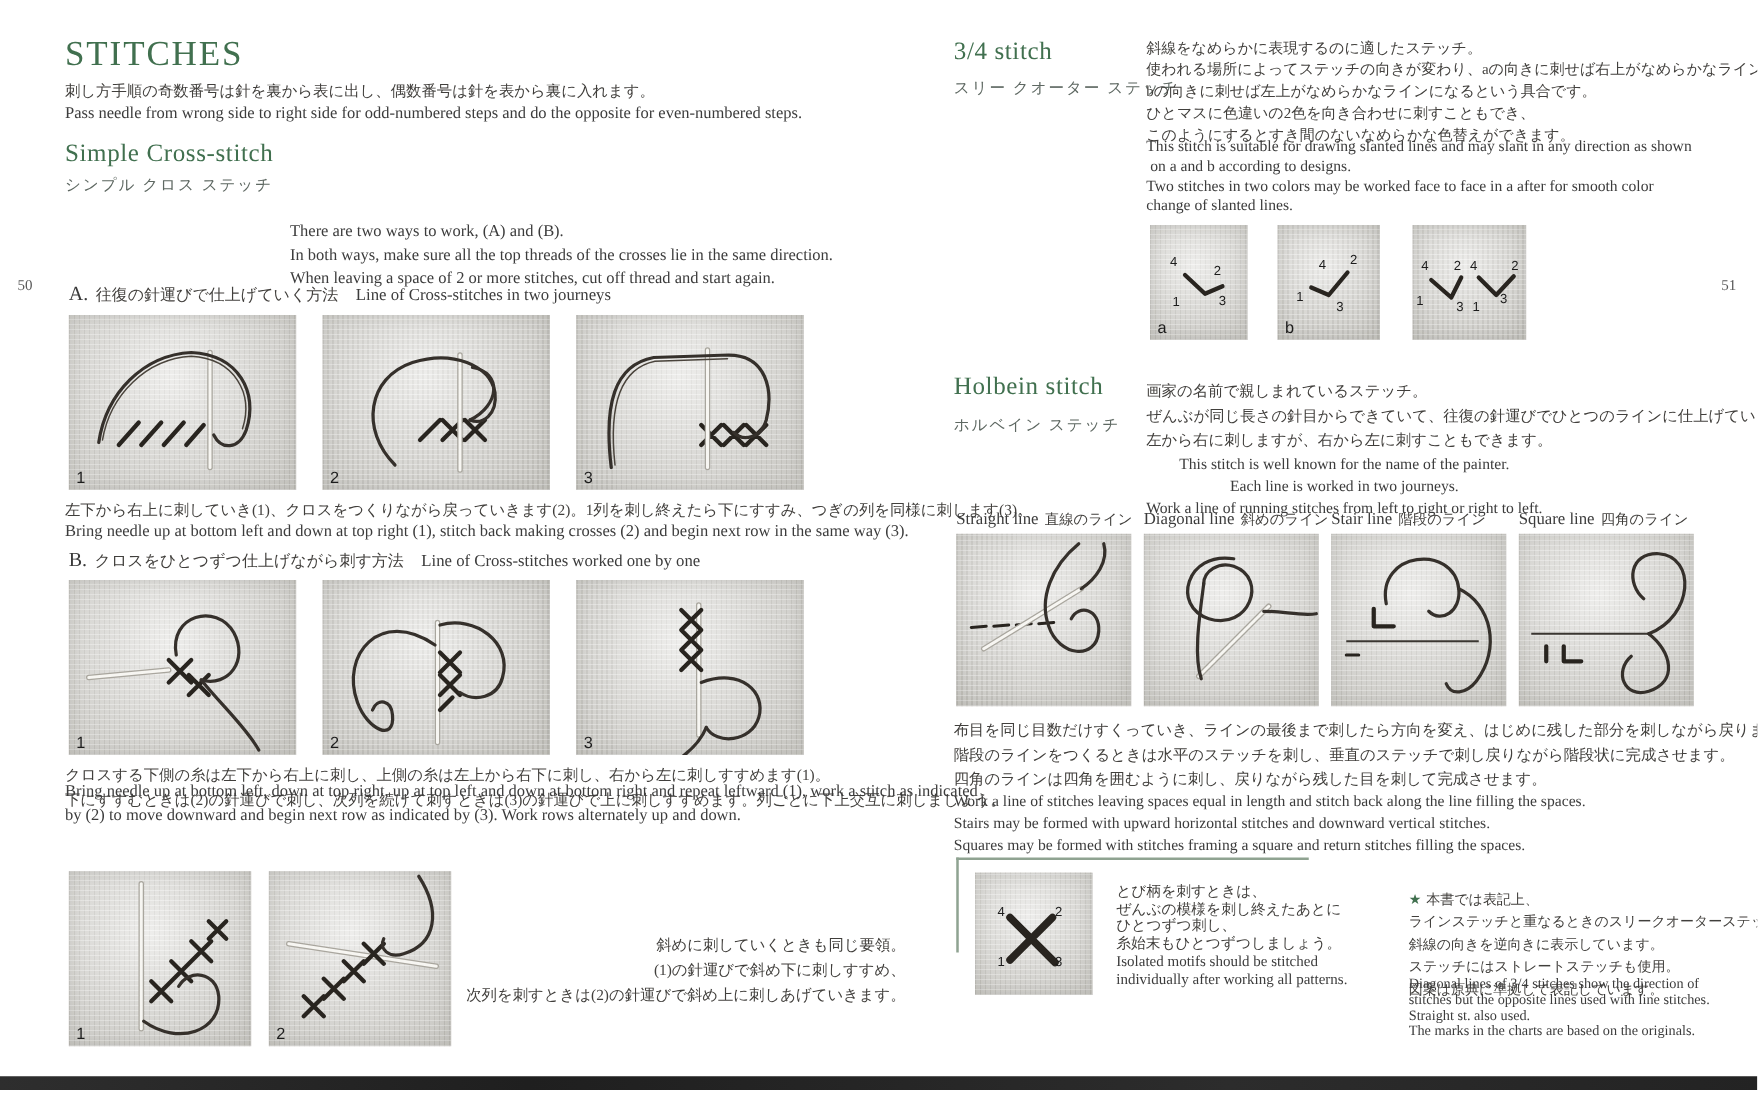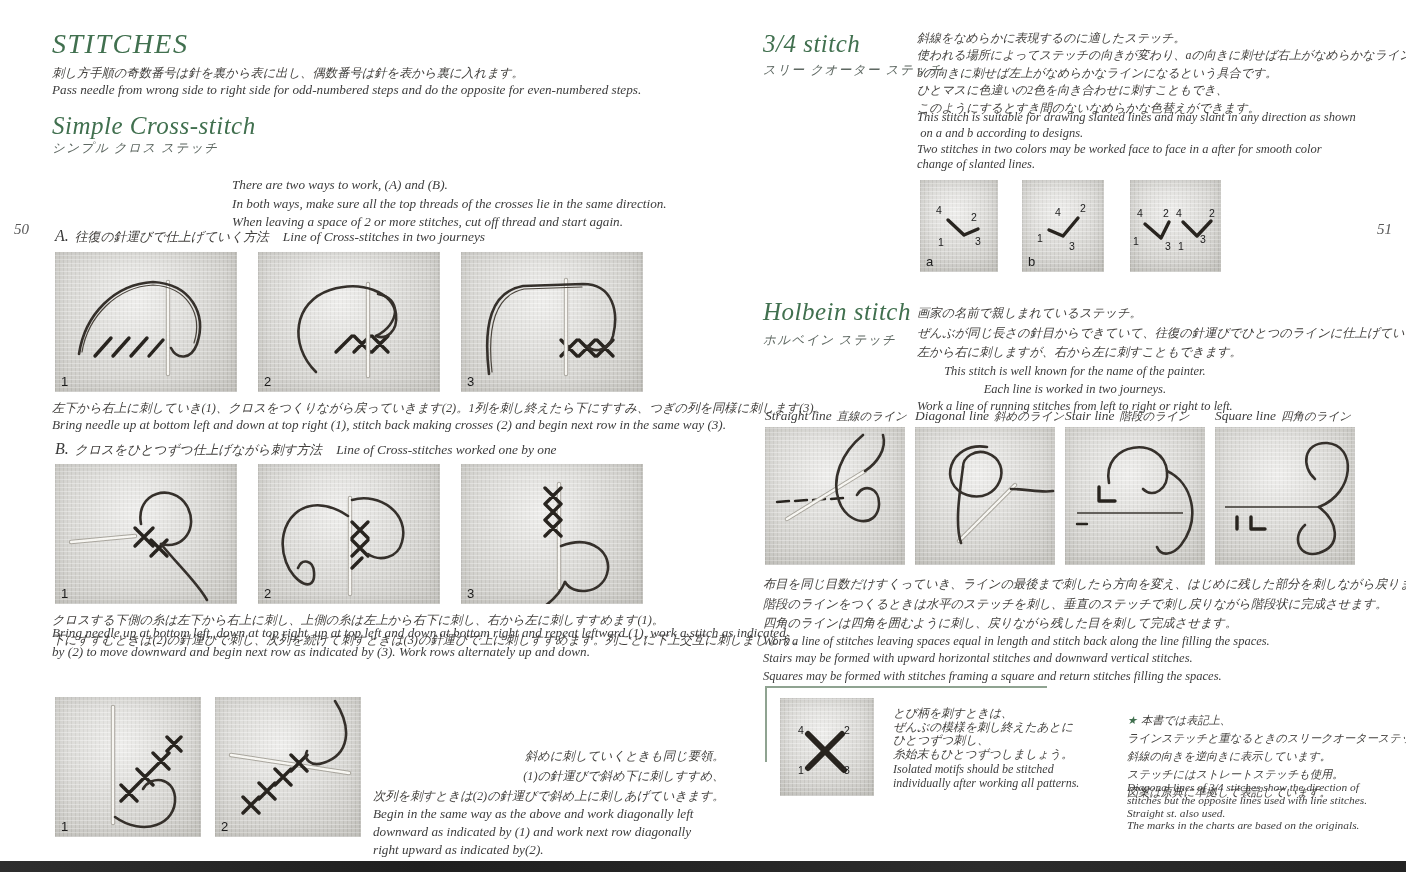--- a/index.html
+++ b/index.html
@@ -1,32 +1,32 @@
 <!DOCTYPE html>
 <html><head>
 <meta charset="utf-8">
 <style>
   html,body{margin:0;padding:0;background:#fff;}
   #canvas{position:relative;width:1406px;height:879px;background:#fff;overflow:hidden;
           font-family:"Liberation Serif","DejaVu Serif",serif;color:#3c3c3c;}
   .page{position:absolute;top:0;height:879px;}
   #page-left{left:0;width:703px;}
   #page-right{left:703px;width:703px;}
-  .abs{position:absolute;font-style:italic;}
+  .abs{position:absolute;}
   .green{color:#41704f;}
   .h1{font-size:28px;letter-spacing:1.5px;}
-  .h2{font-size:25px;letter-spacing:.5px;}
+  .h2{font-size:20px;letter-spacing:.5px;}
   .sub-jp{font-size:12.5px;color:#5e6862;letter-spacing:1.5px;}
   .body-jp{font-size:12.3px;line-height:19.5px;white-space:pre;color:#413f3c;}
   .body-en{font-size:13.2px;line-height:18.6px;white-space:pre;}
   .tight-jp{font-size:12px;line-height:17.4px;white-space:pre;color:#413f3c;}
   .tight-en{font-size:12.5px;line-height:15.8px;white-space:pre;}
   .small-jp{font-size:11.2px;line-height:13.4px;white-space:pre;color:#413f3c;}
   .small-en{font-size:11.4px;line-height:12.8px;white-space:pre;}
-  .pagenum{font-size:15px;color:#595959;}
+  .pagenum{font-size:12px;color:#595959;}
   .hrow{display:flex;align-items:baseline;}
   .hlabel{font-size:16px;color:#3a3a3a;margin-right:6px;}
   .hjp{font-size:12.8px;color:#413f3c;margin-right:14px;}
   .hen{font-size:13.4px;}
   .vlabel-en{font-size:13.4px;margin-right:5px;}
   .vlabel-jp{font-size:11.5px;color:#413f3c;}
   .ph{position:absolute;background-color:#d9d8d4;
       background-image:
         radial-gradient(circle at 45% 35%, rgba(255,255,255,.55), rgba(110,108,100,.14) 90%),
         repeating-linear-gradient(0deg, rgba(255,255,255,.45) 0 1px, rgba(0,0,0,0) 1px 4px),
@@ -164,23 +164,20 @@
         <line class="needle" x1="16" y1="58" x2="134" y2="76"></line>
         <path class="xst" d="M28,116 L44,100 M44,116 L28,100 M44,102 L60,86 M60,102 L44,86 M60,88 L76,72 M76,88 L60,72 M76,74 L92,58 M92,74 L76,58"></path>
         <path class="thread" d="M120,4 C138,32 134,58 108,66 C96,70 88,62 92,54"></path>
       </svg>
       <span class="stepnum">2</span>
     </div>
 
     <div class="abs body-jp" style="left:373px;top:746px;line-height:20px;text-align:right;">斜めに刺していくときも同じ要領。
 (1)の針運びで斜め下に刺しすすめ、
 次列を刺すときは(2)の針運びで斜め上に刺しあげていきます。</div>
-    <div class="abs body-en" style="left:373px;top:805px;line-height:18px;">Begin in the same way as the above and work diagonally left
-downward as indicated by (1) and work next row diagonally
-right upward as indicated by(2).</div>
   </div>
 
   <div id="page-right" class="page">
     <div class="abs pagenum" style="left:674px;top:221px;">51</div>
 
     <div class="abs h2 green" style="left:60px;top:30px;">3/4 stitch</div>
     <div class="abs sub-jp" style="left:60px;top:62px;">スリー クオーター ステッチ</div>
     <div class="abs tight-jp" style="left:214px;top:30px;">斜線をなめらかに表現するのに適したステッチ。
 使われる場所によってステッチの向きが変わり、aの向きに刺せば右上がなめらかなラインに、
 bの向きに刺せば左上がなめらかなラインになるという具合です。

